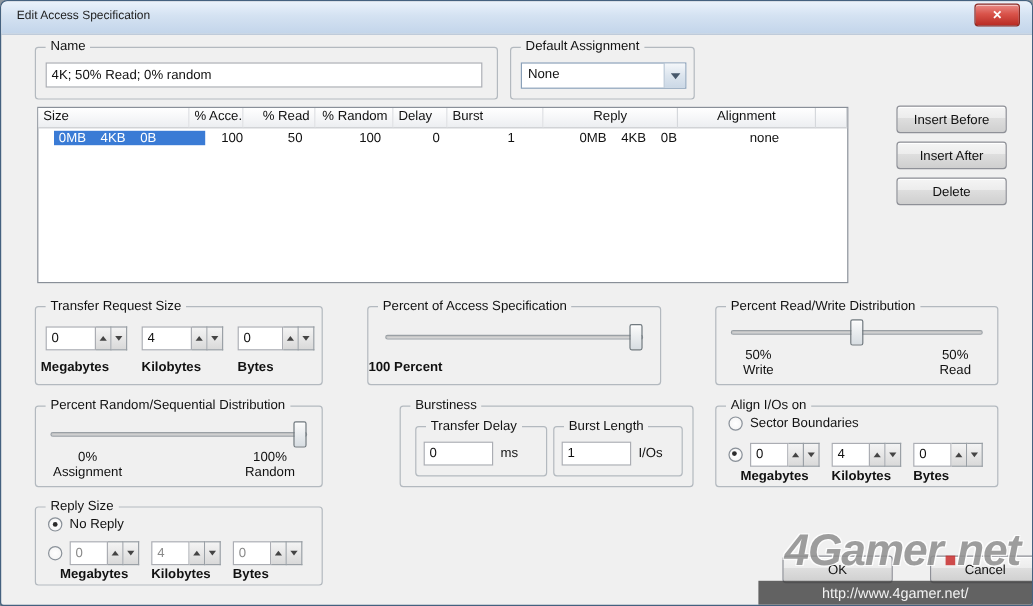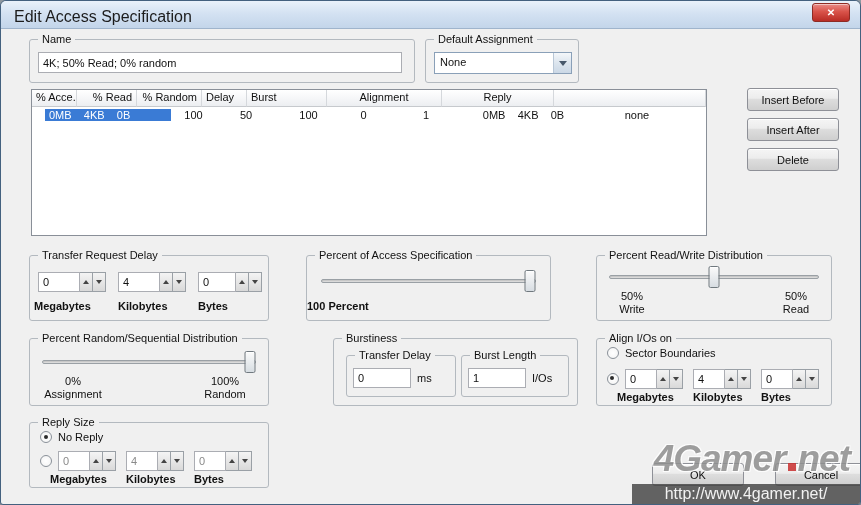--- a/index.html
+++ b/index.html
@@ -10,21 +10,21 @@
     border:1px solid #44617f; border-radius:6px 6px 3px 3px;
     background:#f0f0f0; overflow:hidden;
     box-shadow:0 2px 8px rgba(0,0,0,.4);
   }
   .titlebar {
     position:relative; height:28px;
     background:linear-gradient(#eaf2fb, #d4e2f2 45%, #c3d5ea);
     border-bottom:1px solid #9fb4cc;
     border-radius:5px 5px 0 0;
   }
-  .titlebar .title { position:absolute; left:13px; top:7px; font-size:16px; color:#1c1c1c; }
+  .titlebar .title { position:absolute; left:13px; top:7px; font-size:10px; color:#1c1c1c; }
   .closebtn {
     position:absolute; right:10px; top:2px; width:38px; height:19px;
     background:linear-gradient(#e98b87, #d9534a 45%, #b92c25);
     border:1px solid #8e2b24; border-radius:3px;
     display:flex; align-items:center; justify-content:center;
     color:#fff; font-size:10px; font-weight:bold; cursor:pointer;
     box-shadow:inset 0 1px 0 rgba(255,255,255,.5);
   }
   .content { position:absolute; left:0; top:28px; width:861px; height:477px; }
   .abs { position:absolute; }
@@ -113,21 +113,21 @@
   .watermark { position:absolute; right:0; bottom:0; width:240px; height:86px; pointer-events:none; }
   .wm-logo {
     position:absolute; right:10px; bottom:24px; font-size:37px; font-weight:800; font-style:italic;
     letter-spacing:-1px; color:#8f8f8f; opacity:.85;
     text-shadow:-1px -1px 0 #fff, 1px -1px 0 #fff, -1px 1px 0 #fff, 1px 1px 0 #fff;
     white-space:nowrap;
   }
   .wm-dot { display:inline-block; width:8px; height:8px; background:#c92f2f; margin:0 2px; }
   .wm-bar {
     position:absolute; right:0; bottom:0; width:228px; height:20px;
-    background:rgba(66,66,66,.82); color:#f2f2f2; font-size:16px;
+    background:rgba(66,66,66,.82); color:#f2f2f2; font-size:12px;
     display:flex; align-items:center; justify-content:center;
   }
 </style>
 </head>
 <body>
 
 <div class="window">
 
   <div class="titlebar">
     <span class="title">Edit Access Specification</span>
@@ -148,27 +148,28 @@
       <div class="combo abs" style="left:8px; top:12px; width:138px;">
         <span class="combo-val">None</span>
         <span class="combo-btn">
             <i class="tri-down-s"></i>
           </span>
       </div>
     </div>
 
     <div class="table abs" style="left:30px; top:60px; width:676px; height:147px;">
       <div class="thead">
+        <span class="th c0">Size</span>
         <span class="th c1 tr-right">% Acce...</span>
         <span class="th c2 tr-right">% Read</span>
         <span class="th c3 tr-right">% Random</span>
         <span class="th c4">Delay</span>
         <span class="th c5">Burst</span>
+        <span class="th c7 tr-center">Reply</span>
         <span class="th c6 tr-center">Alignment</span>
-        <span class="th c7 tr-center">Reply</span>
         <span class="th c8"></span>
       </div>
       <div class="trow">
         <span class="td c0 sel">0MB    4KB    0B</span>
         <span class="td c1 tr-center">100</span>
         <span class="td c2 tr-center">50</span>
         <span class="td c3 tr-center">100</span>
         <span class="td c4 tr-center">0</span>
         <span class="td c5 tr-center">1</span>
         <span class="td c6 tr-center">0MB    4KB    0B</span>
@@ -181,21 +182,21 @@
         <span>Insert Before</span>
       </div>
     <div class="btn abs" style="left:746px; top:89px; width:92px; height:23px;">
         <span>Insert After</span>
       </div>
     <div class="btn abs" style="left:746px; top:119px; width:92px; height:23px;">
         <span>Delete</span>
       </div>
 
     <div class="groupbox abs" style="left:28px; top:226px; width:240px; height:66px;">
-      <span class="glabel">Transfer Request Delay</span>
+      <span class="glabel">Transfer Request Size</span>
       <div class="spinner abs" style="left:8px; top:16px; width:68px;">
         <input class="spin-input" value="0" style="">
         <span class="spin-btn">
             <i class="tri-up"></i>
           </span>
         <span class="spin-btn">
             <i class="tri-down"></i>
           </span>
       </div>
       <div class="spinner abs" style="left:88px; top:16px; width:68px;">

